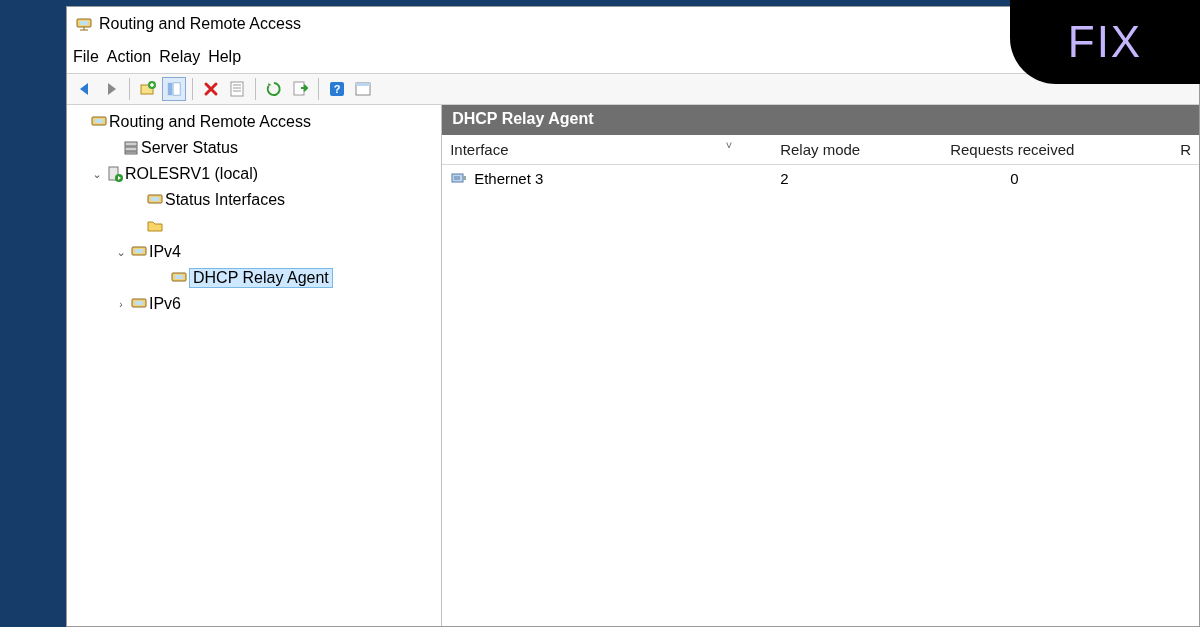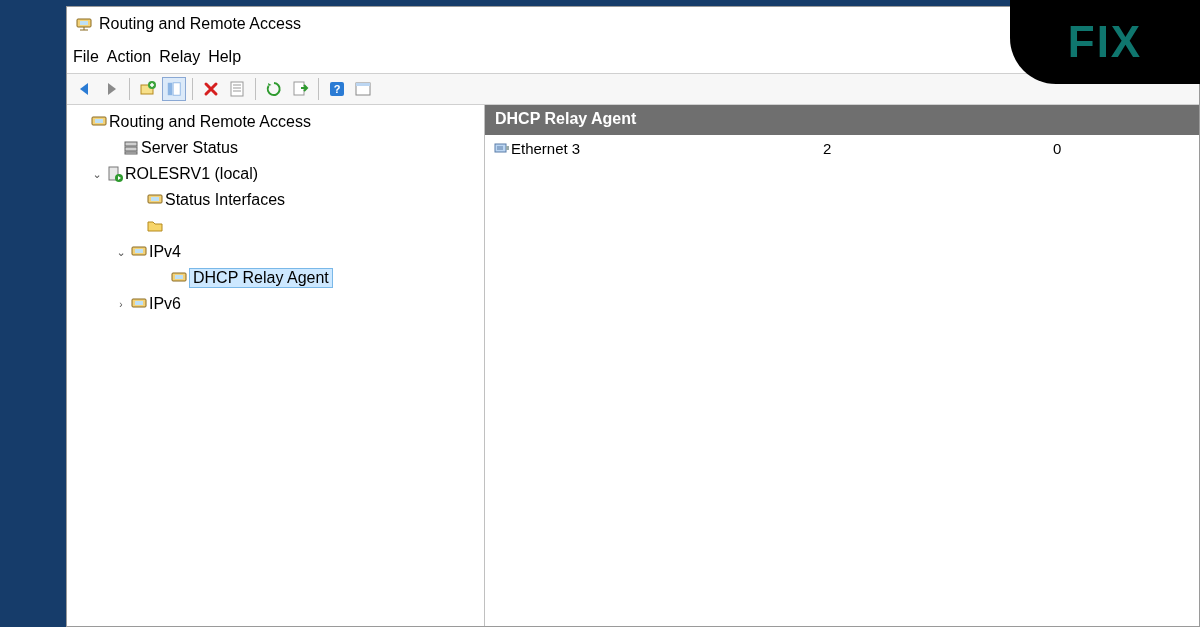--- a/index.html
+++ b/index.html
@@ -130,23 +130,23 @@
 .c-mode { width: 170px; }
 .c-req { width: 230px; }
 .c-last { flex: 1; }
 .fix-badge {
   position: absolute;
   right: 0;
   top: 0;
   width: 190px;
   height: 84px;
   background: #000;
-  color: #0f766e;
+  color: #c4b5fd;
   font-size: 44px;
-  font-weight: 700;
+  font-weight: 400;
   display: flex;
   align-items: center;
   justify-content: center;
   border-bottom-left-radius: 46px;
   letter-spacing: 2px;
 }
 svg { display: block; }
 .small-icon { width:18px; height:18px; }
 </style>
 </head>
@@ -321,22 +321,28 @@
               <rect x="2" y="4" width="14" height="8" rx="1" fill="#f3d27a" stroke="#8a6a20"></rect>
               <rect x="5" y="6" width="8" height="4" fill="#bde0f7"></rect>
             </svg>
           </span>
         <span class="label">IPv6</span>
       </div>
     </div>
 
     <div class="detail">
       <div class="detail-header">DHCP Relay Agent</div>
+      <div class="col-headers">
+        <div class="col c-interface sort">Interface</div>
+        <div class="col c-mode">Relay mode</div>
+        <div class="col c-req">Requests received</div>
+        <div class="col c-last">R</div>
+      </div>
       <div class="row">
-        <div class="cell c-interface" style="display:flex;align-items:center;gap:0;">
+        <div class="cell c-interface" style="display:flex;align-items:center;gap:6px;">
           <span>
               <svg class="small-icon" viewBox="0 0 18 18">
                 <rect x="2" y="5" width="11" height="8" fill="#bcd6f2" stroke="#5a7ca8"></rect>
                 <rect x="13" y="7" width="3" height="4" fill="#9aa"></rect>
                 <line x1="4" y1="8" x2="10" y2="8" stroke="#5a7ca8"></line>
                 <line x1="4" y1="10" x2="10" y2="10" stroke="#5a7ca8"></line>
               </svg>
             </span>
           <span>Ethernet 3</span>
         </div>

